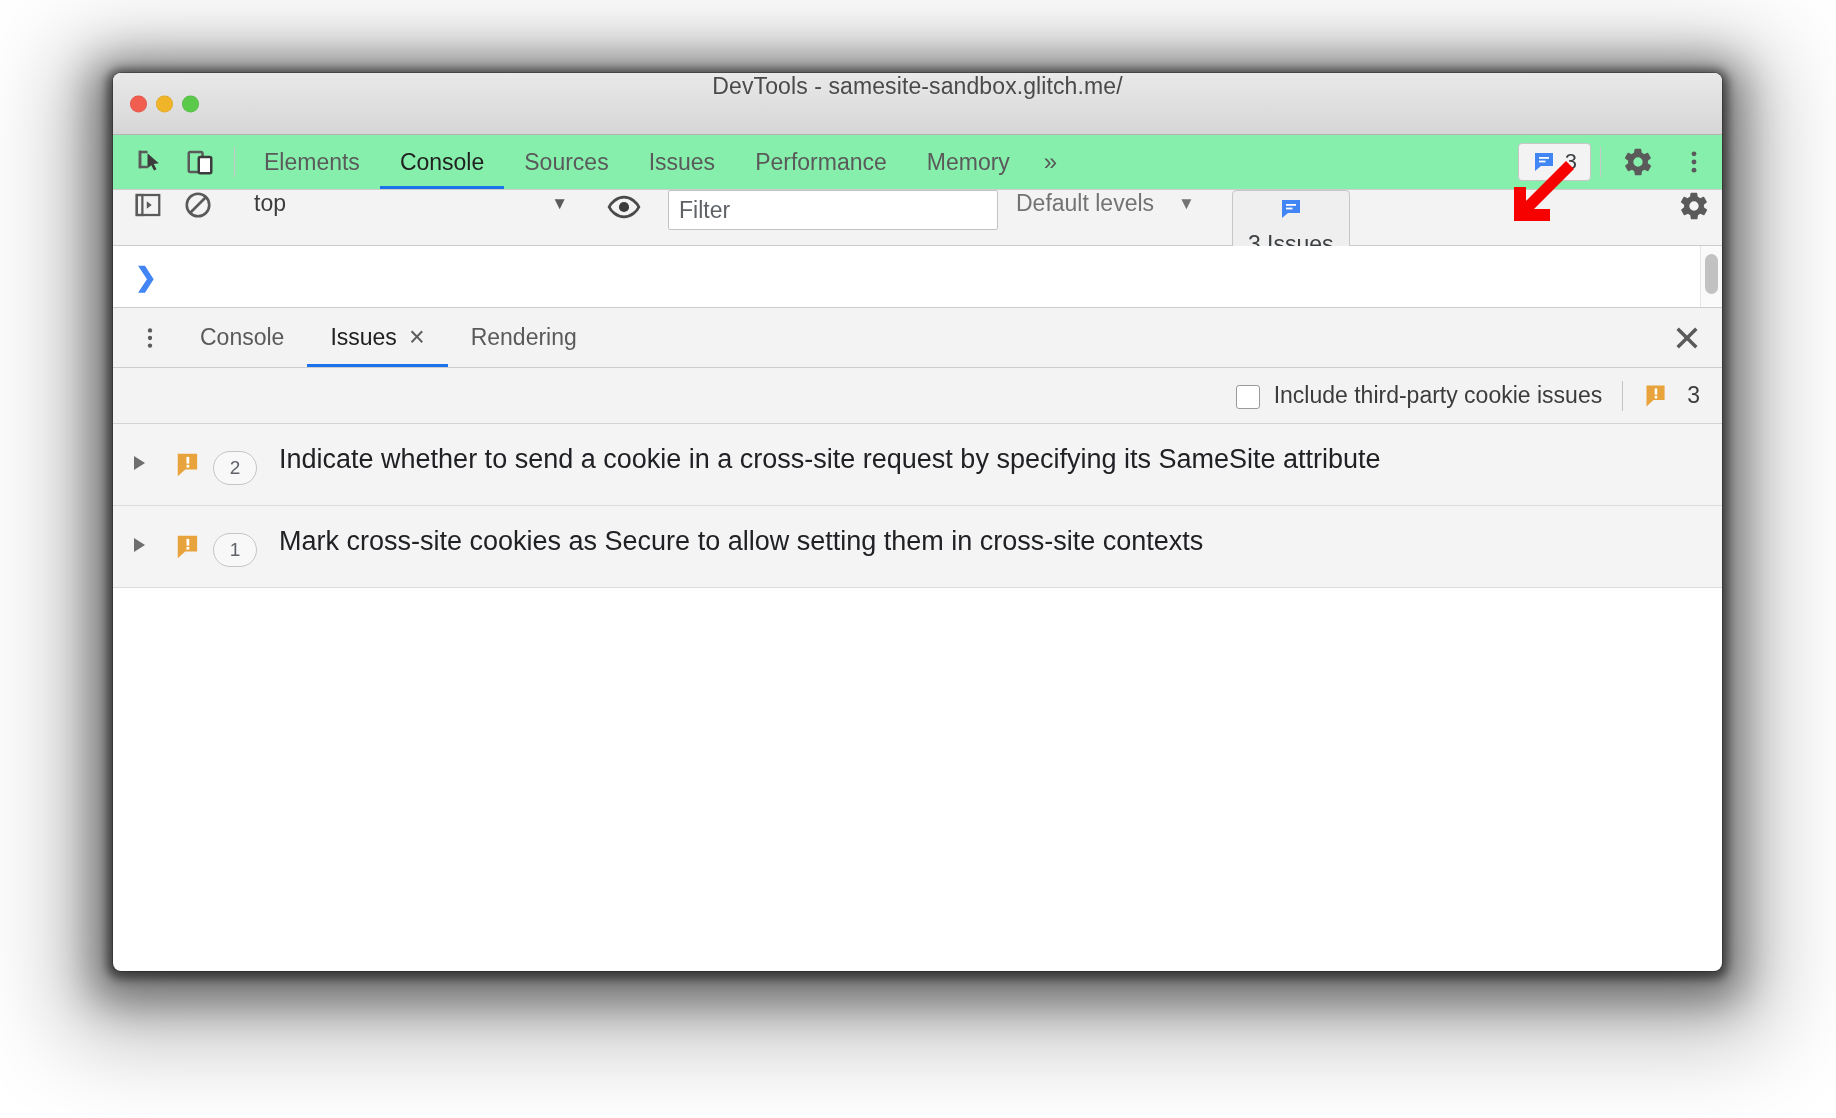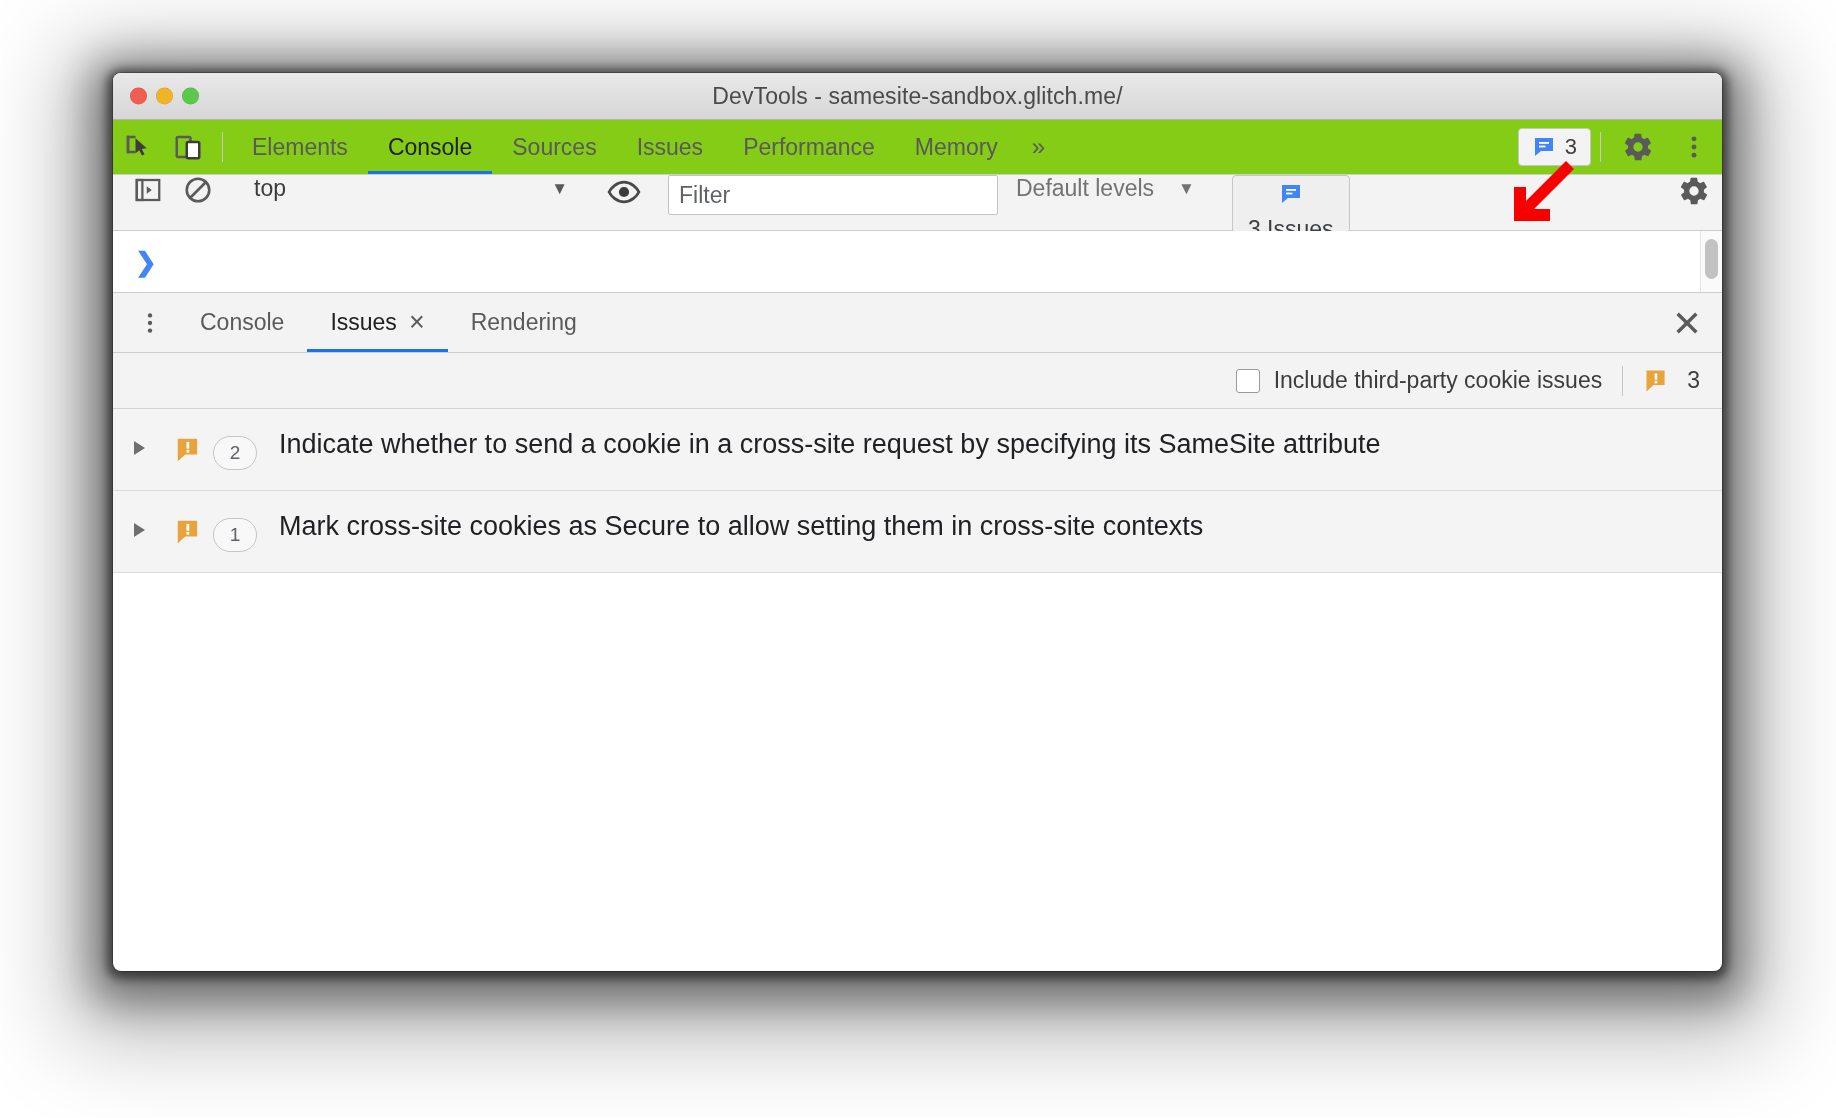--- a/index.html
+++ b/index.html
@@ -30,25 +30,25 @@
       0 0 0 1px rgba(0,0,0,0.22),
       0 2px 10px 6px rgba(0,0,0,0.50),
       0 10px 42px 22px rgba(0,0,0,0.42),
       0 22px 90px 48px rgba(0,0,0,0.25);
     overflow: hidden;
   }
 
   
   .titlebar {
     position: relative;
-    height: 47px;
+    height: 62px;
     background: linear-gradient(#e9e9e9, #d6d6d6);
     border-bottom: 1px solid #b4b4b4;
     display: flex;
-    align-items: center;
+    align-items: flex-start;
   }
   .traffic {
     position: absolute;
     left: 17px;
     top: 50%;
     transform: translateY(-50%);
     display: flex;
     gap: 9px;
   }
   .dot { width: 17px; height: 17px; border-radius: 50%; display:block; }
@@ -60,25 +60,25 @@
     text-align: center;
     font-size: 23px;
     color: #4a4a4a;
     letter-spacing: 0.1px;
   }
 
   
   .maintabs {
     position: relative;
     height: 55px;
-    background: #84cc16;
+    background: #86efac;
     border-bottom: 1px solid #cdcdcd;
     display: flex;
     align-items: stretch;
-    padding-left: 0;
+    padding-left: 12px;
   }
   .tb-icon-btn {
     width: 50px;
     display: flex; align-items: center; justify-content: center;
     cursor: default;
   }
   .vsep {
     width: 1px;
     background: #c8c8c8;
     margin: 12px 9px;
@@ -239,21 +239,21 @@
   
   .issues-filterbar {
     height: 56px;
     background: #f3f3f3;
     border-bottom: 1px solid #d3d3d3;
     display: flex; align-items: center; justify-content: flex-end;
     padding-right: 22px;
     gap: 0;
   }
   .checkrow {
-    display: flex; align-items: center; gap: 14px;
+    display: flex; align-items: flex-end; gap: 14px;
     font-size: 23px; color: #3c3c3c;
   }
   .checkbox {
     width: 24px; height: 24px;
     border: 1.5px solid #9a9a9a;
     border-radius: 3px;
     background: #fff;
   }
   .count-sep {
     width: 1px; height: 30px;

